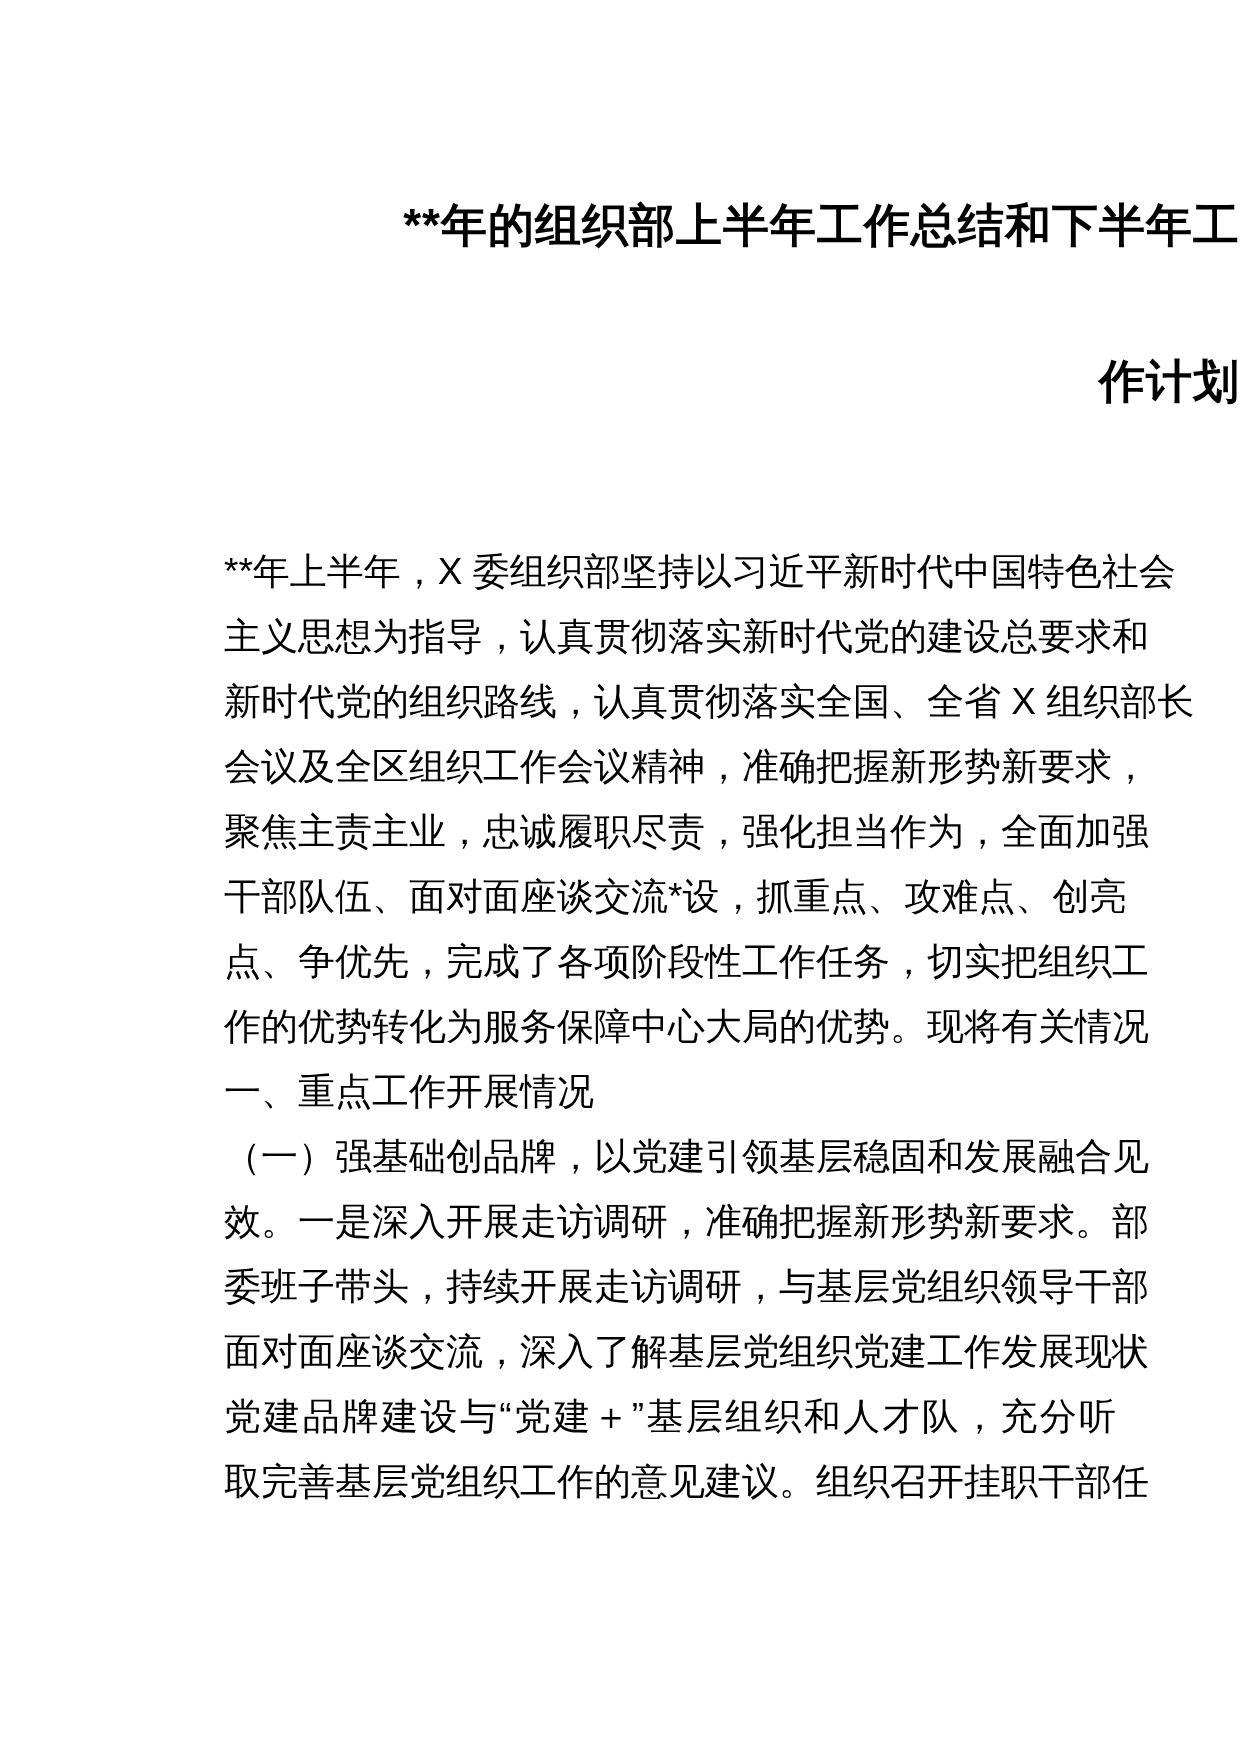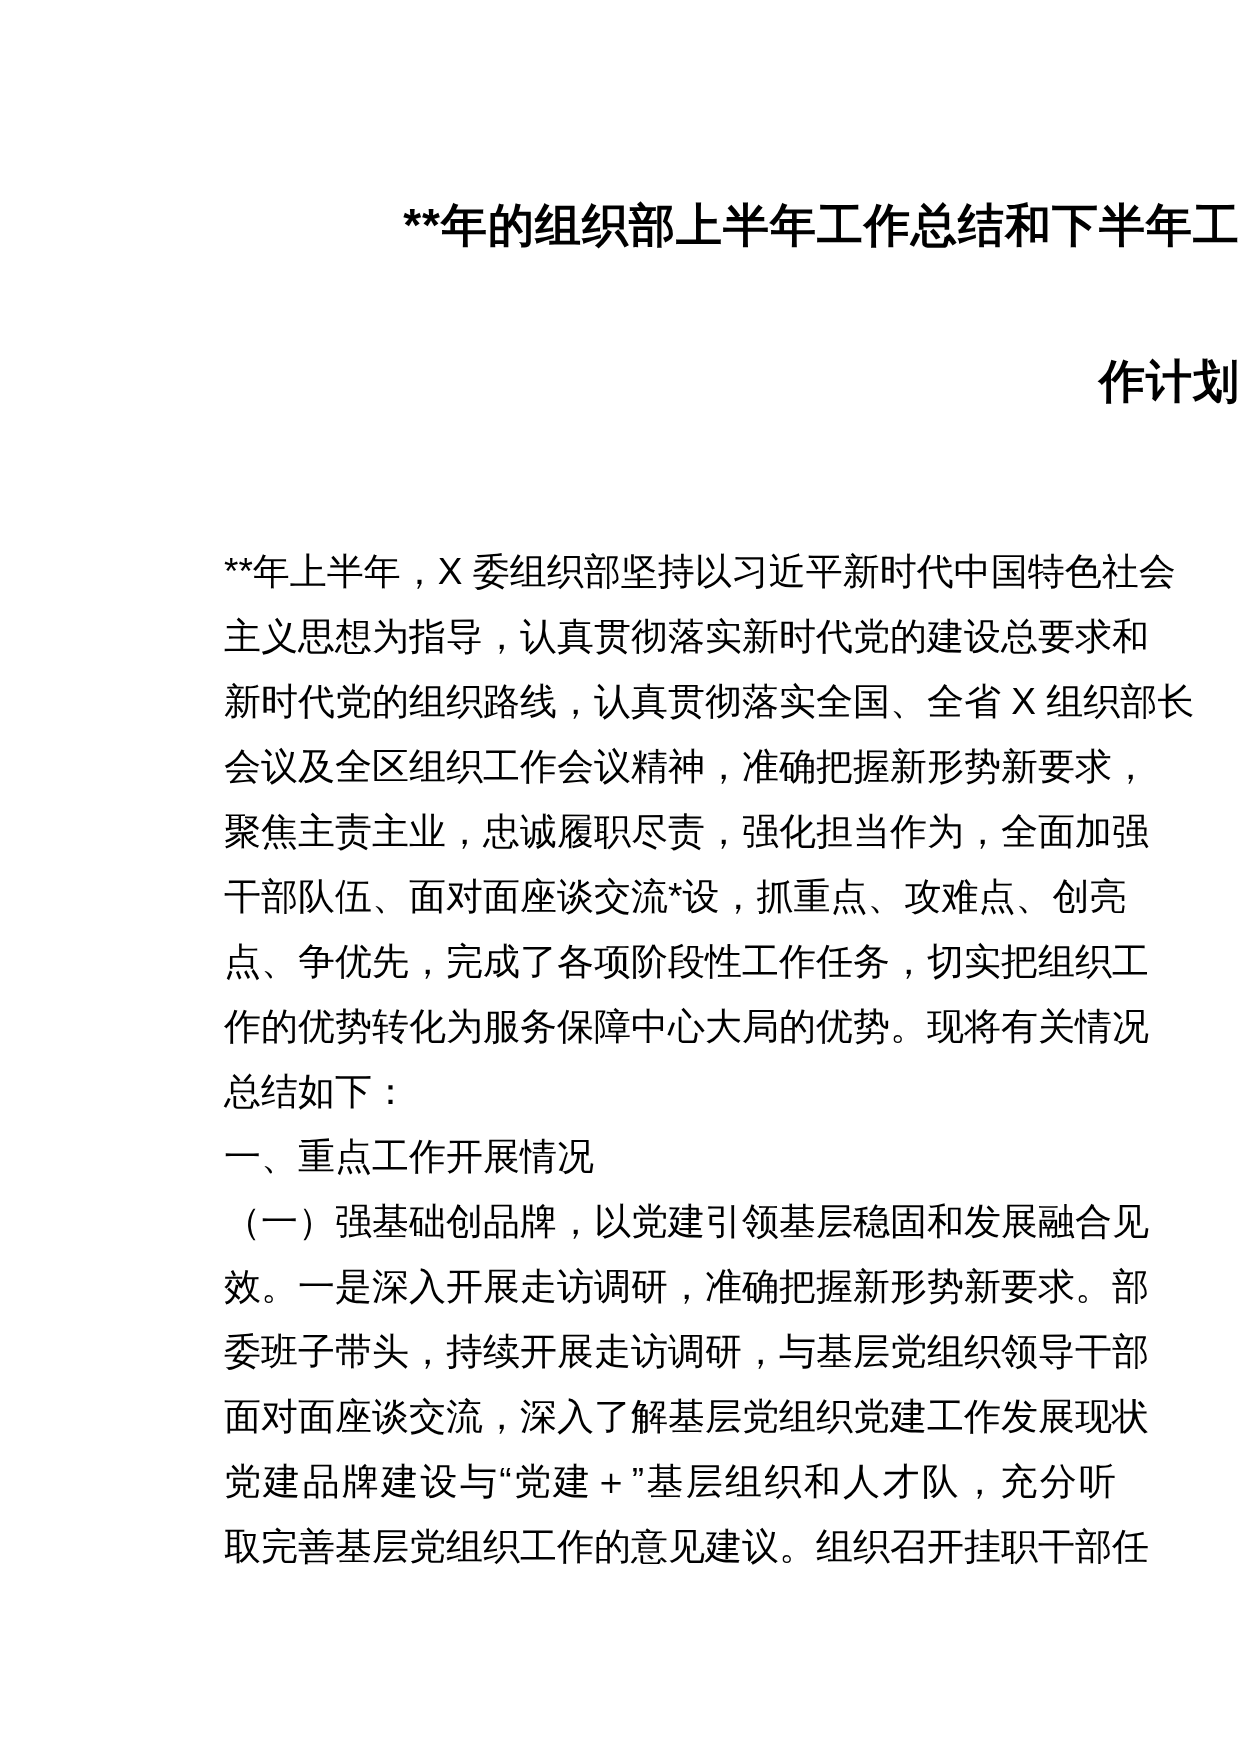--- a/index.html
+++ b/index.html
@@ -64,21 +64,20 @@
   <div class="body-block">
       <div class="paragraph">
         <div class="text-line">**年上半年，X 委组织部坚持以习近平新时代中国特色社会</div>
         <div class="text-line">主义思想为指导，认真贯彻落实新时代党的建设总要求和</div>
         <div class="text-line">新时代党的组织路线，认真贯彻落实全国、全省 X 组织部长</div>
         <div class="text-line">会议及全区组织工作会议精神，准确把握新形势新要求，</div>
         <div class="text-line">聚焦主责主业，忠诚履职尽责，强化担当作为，全面加强</div>
         <div class="text-line">干部队伍、面对面座谈交流*设，抓重点、攻难点、创亮</div>
         <div class="text-line">点、争优先，完成了各项阶段性工作任务，切实把组织工</div>
         <div class="text-line">作的优势转化为服务保障中心大局的优势。现将有关情况</div>
-        <div class="text-line no-fill">总结如下：</div>
       </div>
       <div class="paragraph">
         <div class="text-line no-fill">一、重点工作开展情况</div>
       </div>
       <div class="paragraph">
         <div class="text-line">（一）强基础创品牌，以党建引领基层稳固和发展融合见</div>
         <div class="text-line">效。一是深入开展走访调研，准确把握新形势新要求。部</div>
         <div class="text-line">委班子带头，持续开展走访调研，与基层党组织领导干部</div>
         <div class="text-line">面对面座谈交流，深入了解基层党组织党建工作发展现状</div>
         <div class="text-line">党建品牌建设与“党建＋”基层组织和人才队，充分听</div>

